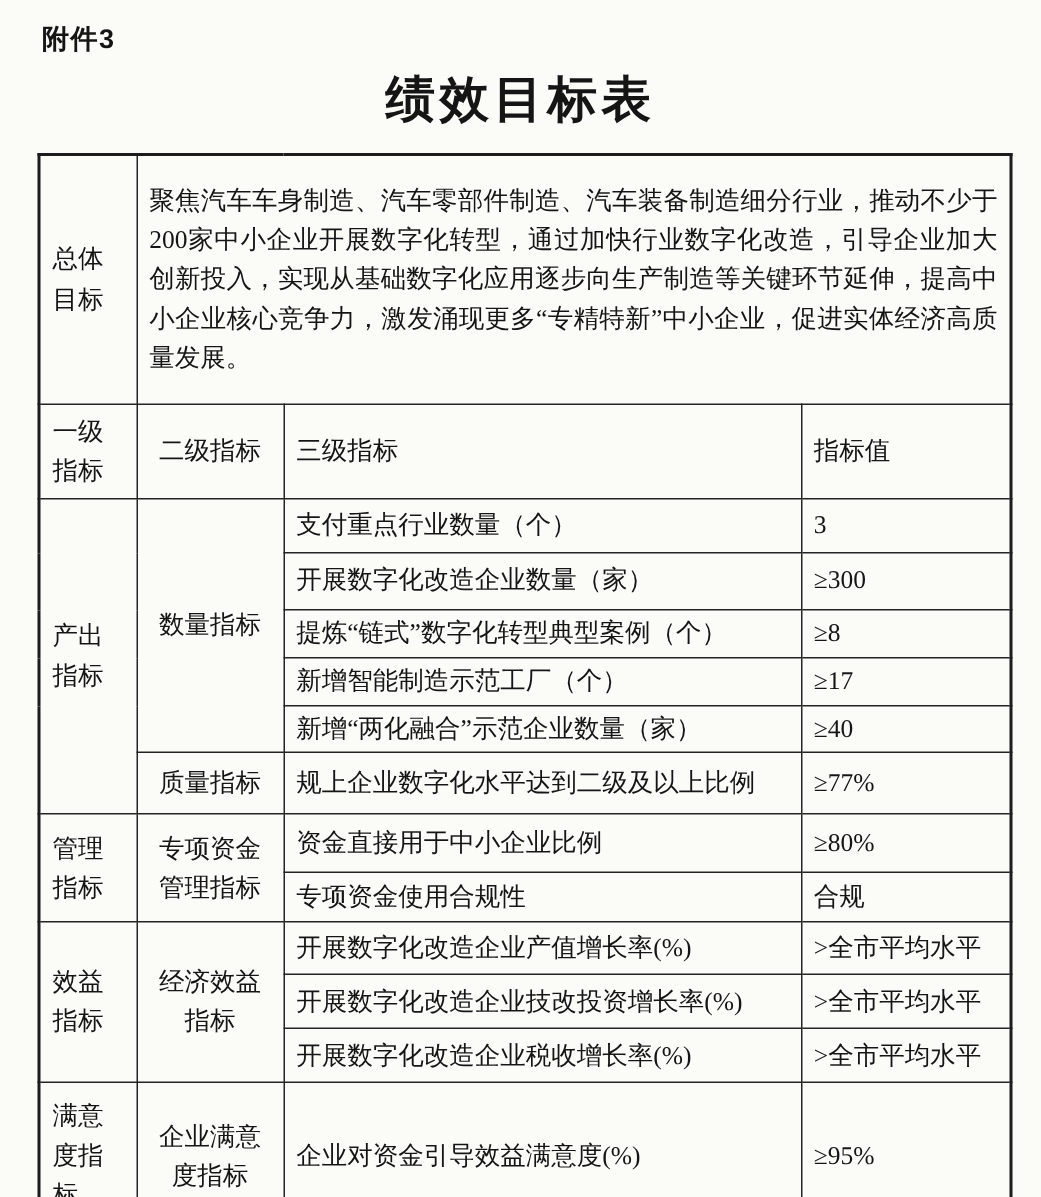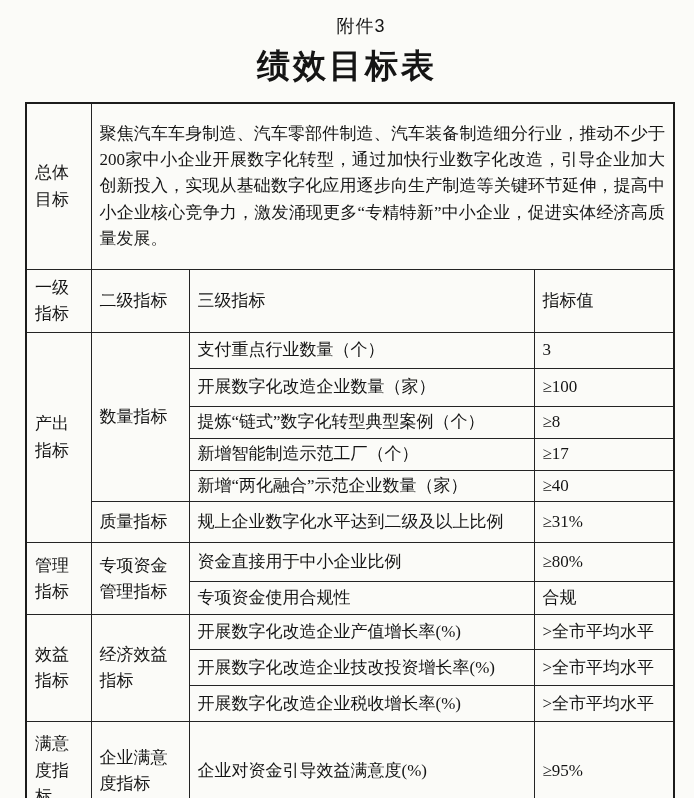--- a/index.html
+++ b/index.html
@@ -5,42 +5,42 @@
   html,body{margin:0;padding:0;}
   body{
     width:694px;height:798px;overflow:hidden;
     background:#fbfbf8;color:#151515;
     font-family:"Liberation Serif","DejaVu Serif",serif;
     position:relative;
   }
   .attachment{
     margin:14px 0 0 28px;
     font-family:"Liberation Sans","DejaVu Sans",sans-serif;
-    font-weight:normal;font-size:18px;letter-spacing:1px;text-align:center;
+    font-weight:bold;font-size:18px;letter-spacing:1px;
   }
   .doc-title{
     text-align:center;margin:6px 0 0 0;
     font-weight:bold;font-size:33px;letter-spacing:3px;
   }
   table.perf{
     margin:13px 0 0 25px;
     border-collapse:collapse;table-layout:fixed;
     width:648px;
   }
   table.perf td{
     border:1px solid #242424;
     padding:2px 8px;
     font-size:17px;line-height:1.55;
     vertical-align:middle;
     overflow:hidden;
     word-break:break-all;
   }
   table.perf{border:2px solid #1c1c1c;}
   td.c1{padding:2px 9px;}
-  td.c2{padding:2px 9px;}
+  td.c2{padding:2px 9px;text-align:center;}
   td.goal-text{
     padding:6px 13px;
     font-size:18px;line-height:33px;
     text-align:justify;
   }
   td.val{padding:2px 7px;border-radius:19px;}
   
   tr.h165 td{height:161px}
   tr.h62  td{height:58px}
   tr.h35  td{height:31px}
@@ -82,39 +82,39 @@
   </tr>
 
   <tr class="h35">
     <td class="c1" rowspan="6">产出指标</td>
     <td class="c2" rowspan="5">数量指标</td>
     <td>支付重点行业数量（个）</td>
     <td class="val">3</td>
   </tr>
   <tr class="h37">
     <td>开展数字化改造企业数量（家）</td>
-    <td class="val">≥100</td>
+    <td class="val">≥300</td>
   </tr>
   <tr class="h31">
     <td>提炼“链式”数字化转型典型案例（个）</td>
     <td class="val">≥8</td>
   </tr>
   <tr class="h31">
     <td>新增智能制造示范工厂（个）</td>
     <td class="val">≥17</td>
   </tr>
   <tr class="h30">
     <td>新增“两化融合”示范企业数量（家）</td>
     <td class="val">≥40</td>
   </tr>
 
   <tr class="h40">
     <td class="c2">质量指标</td>
     <td>规上企业数字化水平达到二级及以上比例</td>
-    <td class="val">≥31%</td>
+    <td class="val">≥77%</td>
   </tr>
 
   <tr class="h38">
     <td class="c1" rowspan="2">管理指标</td>
     <td class="c2" rowspan="2">专项资金管理指标</td>
     <td>资金直接用于中小企业比例</td>
     <td class="val">≥80%</td>
   </tr>
   <tr class="h32">
     <td>专项资金使用合规性</td>

